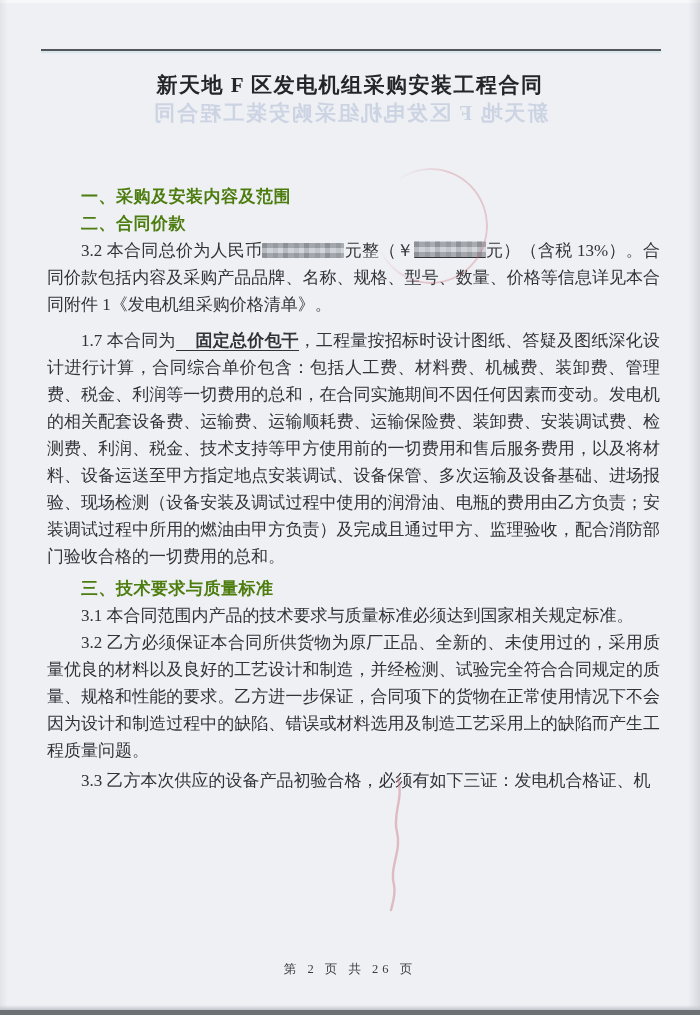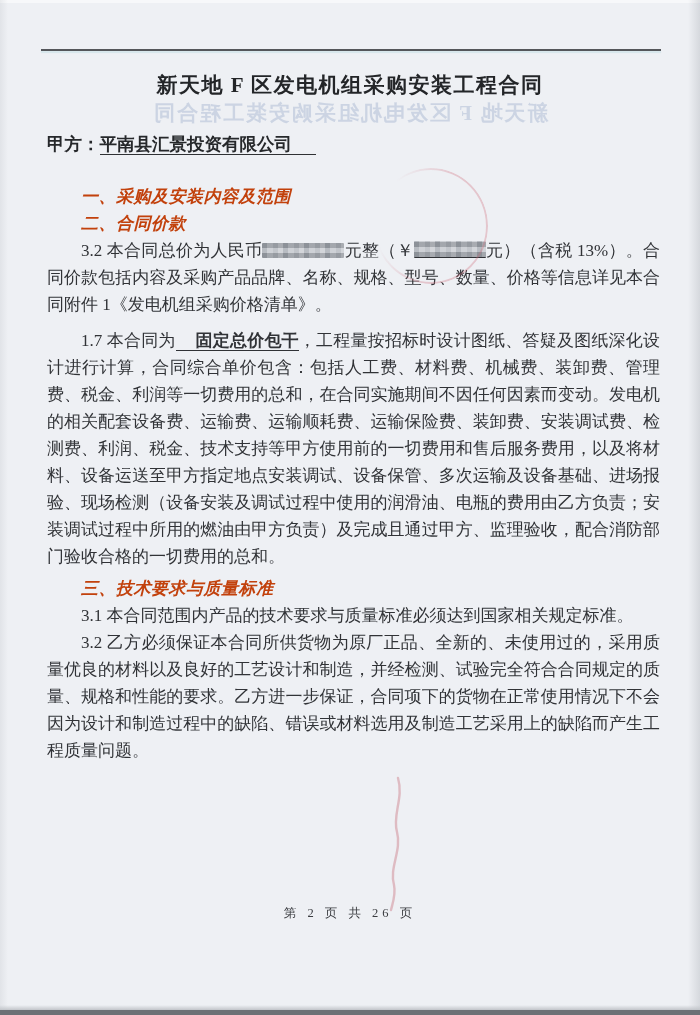--- a/index.html
+++ b/index.html
@@ -44,38 +44,38 @@
   .pad-b{padding-right:15px;}
 
   .doc-flow{
     position:absolute;left:47px;top:183px;width:613px;
     font-size:17px;line-height:27px;text-align:justify;
     color:#313337;
   }
   .doc-flow p{margin:0;text-indent:2em;}
   .heading{
     margin:0;font-family:"Liberation Sans","DejaVu Sans",sans-serif;
-    font-weight:bold;color:#c2410c;text-indent:0;letter-spacing:.5px;font-style:italic;
+    font-weight:bold;color:#4d7c0f;text-indent:0;letter-spacing:.5px;
   }
   .mt9{margin-top:9px !important;}
   .mt5{margin-top:5px !important;}
   .mt3{margin-top:3px !important;}
   .bold-underline{font-weight:bold;border-bottom:1.5px solid #303236;padding-left:20px;}
 
   .redact{
     display:inline-block;vertical-align:-2px;height:15px;border-radius:1px;
     background-image:
       repeating-linear-gradient(0deg, rgba(110,115,122,.45) 0 5px, rgba(205,208,213,.45) 5px 10px),
       repeating-linear-gradient(90deg,#a6abb2 0 5px,#cfd2d7 5px 11px,#b8bcc2 11px 16px,#d8dade 16px 21px);
   }
   .redact-1{width:82px;}
   .redact-2{width:72px;border-bottom:1.5px solid #303236;height:16px;}
 
   .footer{
-    position:absolute;left:0;top:905px;width:100%;text-align:center;
+    position:absolute;left:0;top:961px;width:100%;text-align:center;
     font-size:12.5px;letter-spacing:4px;color:#3a3c40;
   }
 
   .stamp-circle{
     position:absolute;left:374px;top:168px;width:110px;height:112px;
     border:2px solid rgba(208,108,124,.32);border-radius:50%;
     -webkit-mask:linear-gradient(105deg, transparent 0 18%, #000 55%);
     mask:linear-gradient(105deg, transparent 0 18%, #000 55%);
     pointer-events:none;
   }
@@ -90,33 +90,31 @@
 <div class="scan-bottom-mid"></div>
 <div class="scan-bottom-dark"></div>
 
 <div class="rule"></div>
 
 <div class="ghost-title">新天地 F 区发电机组采购安装工程合同</div>
 
 <div class="title">新天地 F 区发电机组采购安装工程合同</div>
 
 <div class="parties">
-  <div class="party-line">
-    <span>甲方：</span><span class="party-name pad-a">平南县汇景投资有限公司</span>
-  </div>
 </div>
 
 <div class="doc-flow">
   <p class="heading">一、采购及安装内容及范围</p>
   <p class="heading">二、合同价款</p>
   <p><span>3.2 本合同总价为人民币</span><span class="redact redact-1"></span><span>元整（￥</span><span class="redact redact-2"></span><span>元）（含税 13%）。合同价款包括内容及采购产品品牌、名称、规格、型号、数量、价格等信息详见本合同附件 1《发电机组采购价格清单》。</span></p>
   <p class="mt9"><span>1.7 本合同为</span><span class="bold-underline">固定总价包干</span><span>，工程量按招标时设计图纸、答疑及图纸深化设计进行计算，合同综合单价包含：包括人工费、材料费、机械费、装卸费、管理费、税金、利润等一切费用的总和，在合同实施期间不因任何因素而变动。发电机的相关配套设备费、运输费、运输顺耗费、运输保险费、装卸费、安装调试费、检测费、利润、税金、技术支持等甲方使用前的一切费用和售后服务费用，以及将材料、设备运送至甲方指定地点安装调试、设备保管、多次运输及设备基础、进场报验、现场检测（设备安装及调试过程中使用的润滑油、电瓶的费用由乙方负责；安装调试过程中所用的燃油由甲方负责）及完成且通过甲方、监理验收，配合消防部门验收合格的一切费用的总和。</span></p>
   <p class="heading mt5">三、技术要求与质量标准</p>
   <p>3.1 本合同范围内产品的技术要求与质量标准必须达到国家相关规定标准。</p>
   <p>3.2 乙方必须保证本合同所供货物为原厂正品、全新的、未使用过的，采用质量优良的材料以及良好的工艺设计和制造，并经检测、试验完全符合合同规定的质量、规格和性能的要求。乙方进一步保证，合同项下的货物在正常使用情况下不会因为设计和制造过程中的缺陷、错误或材料选用及制造工艺采用上的缺陷而产生工程质量问题。</p>
+  <p class="mt3">3.3 乙方本次供应的设备产品初验合格，必须有如下三证：发电机合格证、机</p>
 </div>
 
 <div class="stamp-circle"></div>
 <svg class="stamp-squiggle" width="40" height="145" viewBox="0 0 40 145">
   <path d="M18,8 C24,28 12,45 17,62 C22,80 9,98 14,115 C16,124 13,132 11,140" fill="none" stroke="rgba(198,100,112,0.38)" stroke-width="2.4" stroke-linecap="round"></path>
 </svg>
 
 <div class="footer">第 2 页 共 26 页</div>
 
 </body></html>

